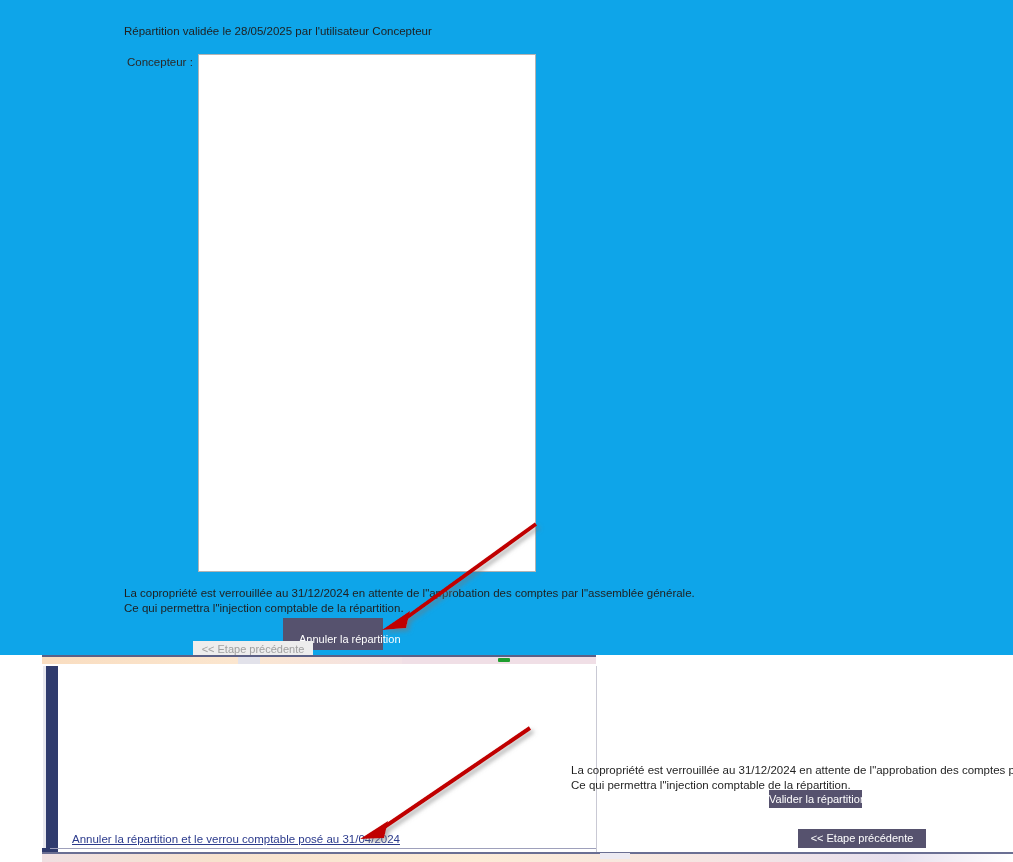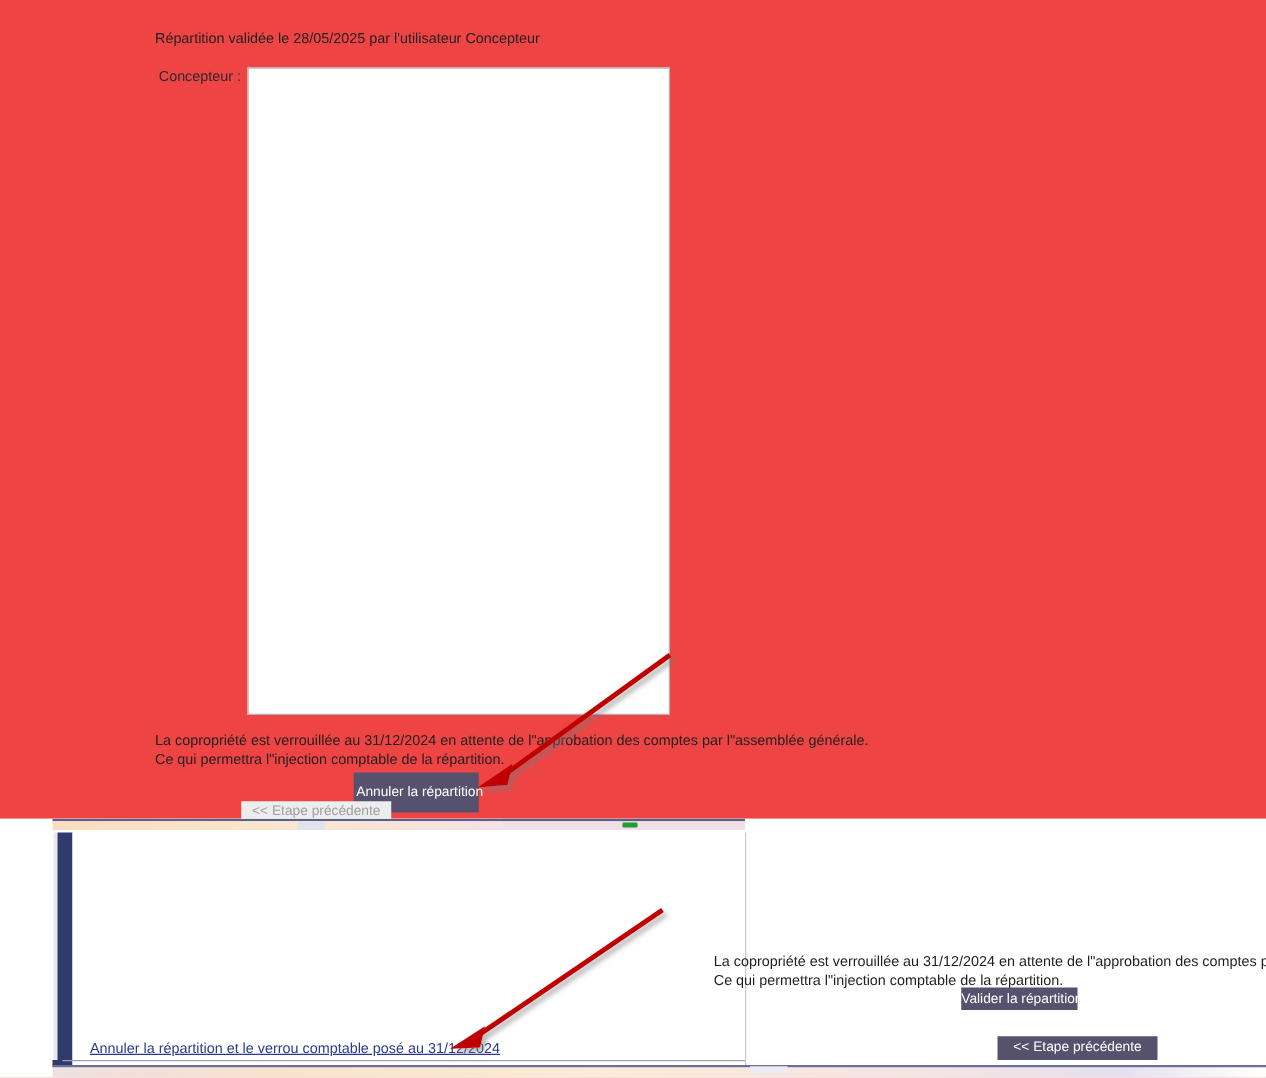--- a/index.html
+++ b/index.html
@@ -17,21 +17,21 @@
     color: #1a1a1a;
     -webkit-font-smoothing: antialiased;
   }
 
   
   #top-panel {
     position: absolute;
     left: 0; top: 0;
     width: 1013px;
     height: 655px;
-    background: #ef4444;
+    background: #0ea5e9;
   }
 
   .validation-line {
     position: absolute;
     left: 124px;
     top: 24px;
     font-size: 11.5px;
     line-height: 14px;
     color: #1f1f1f;
     white-space: nowrap;
@@ -93,22 +93,22 @@
     background: #ededed;
     color: #a0a0a0;
     cursor: default;
   }
 
   #btn-annuler-top {
     position: absolute;
     left: 283px;
     top: 618px;
     width: 100px;
-    height: 32px;
-    padding: 2px;
+    height: 18px;
+    padding: 16px;
   }
   #btn-etape-top {
     position: absolute;
     left: 193px;
     top: 641px;
     width: 120px;
     height: 17px;
     padding: 0;
   }
 
@@ -318,21 +318,21 @@
   <div class="inner-sheet"></div>
 
   <div class="inner-divider"></div>
   <div class="navy-corner"></div>
 
   <div class="band-bottom-rule"></div>
   <div class="band-bottom-grad"></div>
   <div class="band-bottom-chip"></div>
 </div>
 
-<a class="inner-link" href="#">Annuler la répartition et le verrou comptable posé au 31/12/2024</a>
+<a class="inner-link" href="#">Annuler la répartition et le verrou comptable posé au 31/04/2024</a>
 
 <div class="right-lock-message">
   <span>La copropriété est verrouillée au 31/12/2024 en attente de l"approbation des comptes par</span><br>
   <span>Ce qui permettra l"injection comptable de la répartition.</span>
 </div>
 
 <button id="btn-valider-bottom" class="btn btn-primary">Valider la répartition</button>
 
 <button id="btn-etape-bottom" class="btn btn-primary">&lt;&lt; Etape précédente</button>
 

